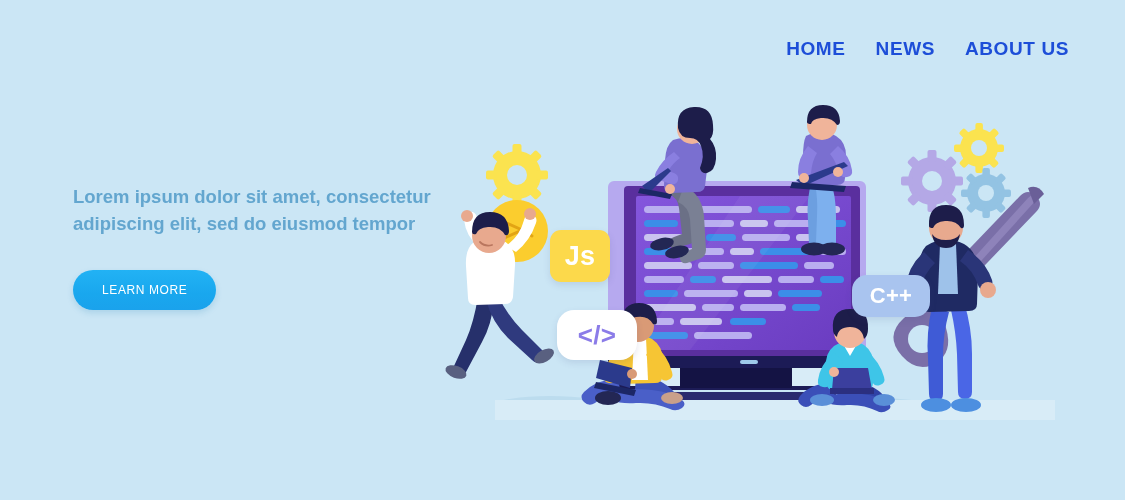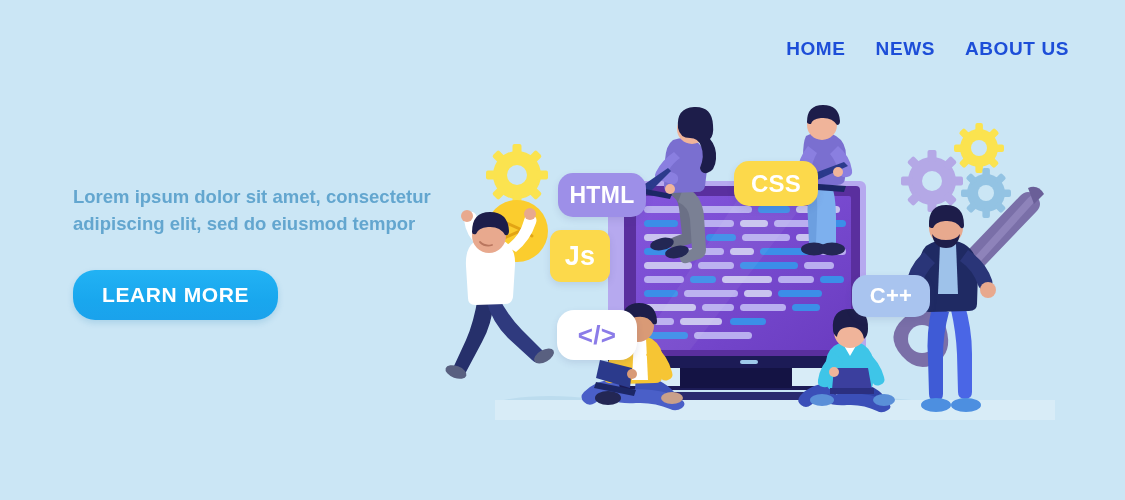--- a/index.html
+++ b/index.html
@@ -28,21 +28,21 @@
     font-size:47px; font-weight:bold; color:#ffffff;
     letter-spacing:1.2px; line-height:1.05; white-space:nowrap;
   }
   .subcopy {
     margin-top:36px; font-size:18.5px; font-weight:bold; color:#63a6cf;
     line-height:1.45; width:365px;
   }
   .cta {
     margin-top:32px; display:inline-block;
     background:linear-gradient(180deg,#22b2f4 0%,#19a7ee 60%,#1aa2ec 100%);
-    color:#fff; font-size:21px; font-weight:bold; letter-spacing:.6px;
+    color:#fff; font-size:12px; font-weight:normal; letter-spacing:.6px;
     padding:13px 29px; border:none; border-radius:22px; cursor:pointer;
     box-shadow:0 3px 6px rgba(20,120,180,.18);
   }
 
   
   .scene { position:absolute; left:440px; top:0; width:685px; height:500px; }
   .scene svg { display:block; }
 
   
   .badge {
@@ -371,20 +371,18 @@
         <path d="M528 250 q18 12 24 30 q2 7 -5 9 q-7 2 -9 -4 q-5 -15 -18 -24 Z" fill="#2a3578"></path>
         <circle cx="470" cy="292" r="8" fill="#e8a98e"></circle>
         <circle cx="548" cy="290" r="8" fill="#e8a98e"></circle>
 
         <circle cx="506" cy="228" r="17" fill="#e8a98e"></circle>
         <path d="M489 226 q-1 -21 17 -21 q18 0 18 20 q0 4 -3 3 q-5 -8 -16 -7 q-10 1 -12 7 q-4 0 -4 -2 Z" fill="#1d1d4a"></path>
         <path d="M492 234 q2 14 14 14 q12 0 14 -14 q-4 6 -14 6 q-10 0 -14 -6 Z" fill="#1d1d4a"></path>
       </g>
     </svg>
 
-    <div class="badge b-html">HTML</div>
     <div class="badge b-js">Js</div>
     <div class="badge b-code">&lt;/&gt;</div>
-    <div class="badge b-css">CSS</div>
     <div class="badge b-c">C++</div>
   </div>
 
 </div>
 
 </body></html>

